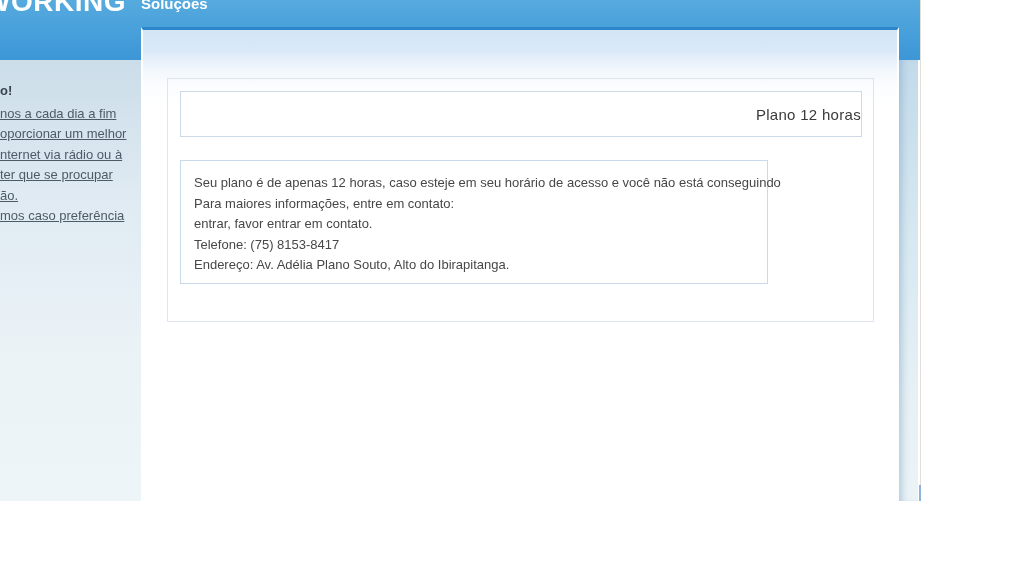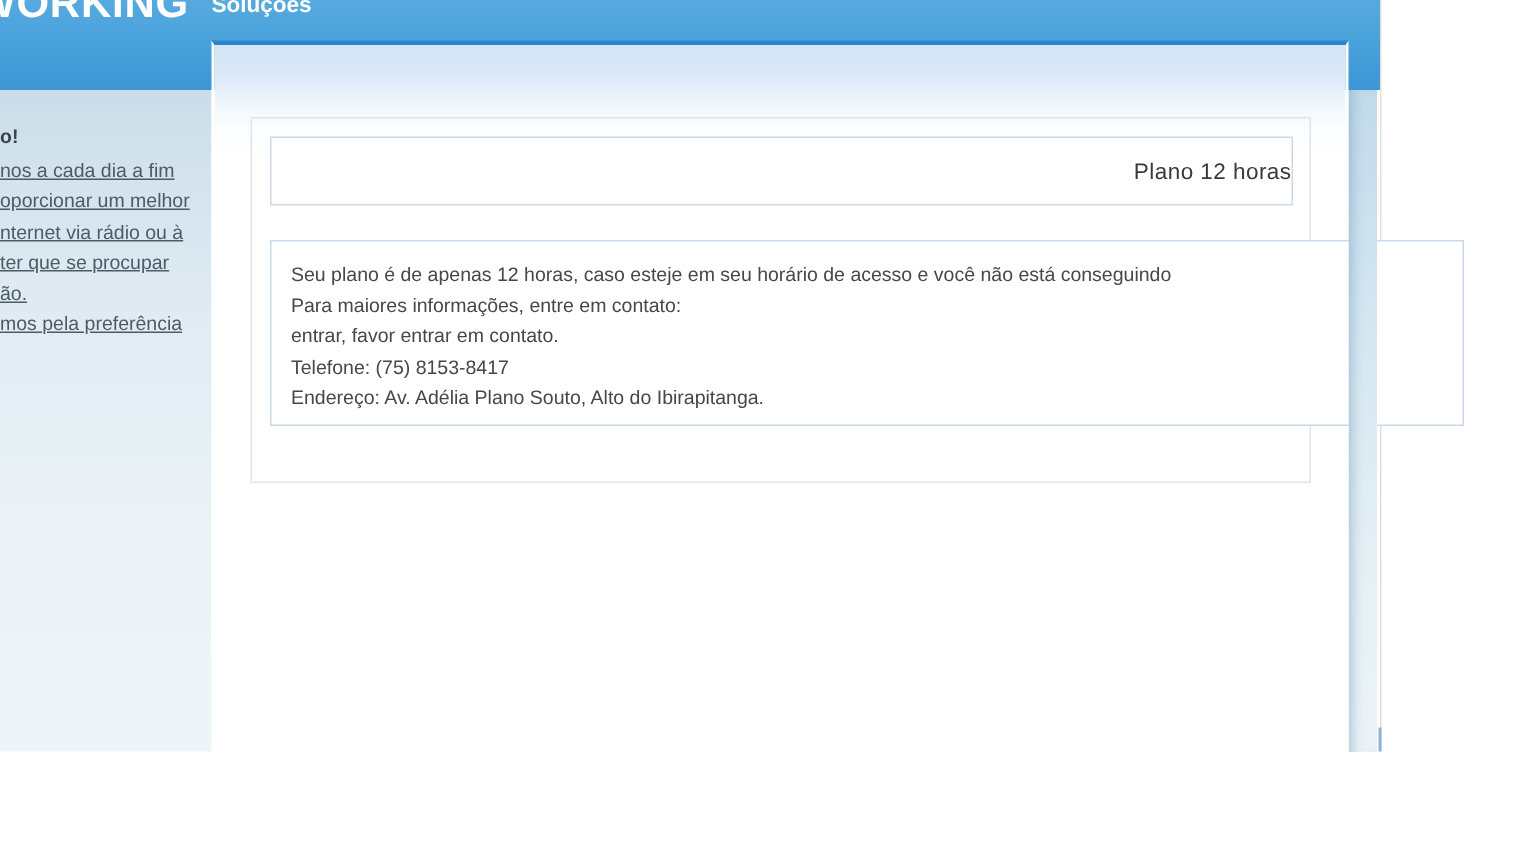--- a/index.html
+++ b/index.html
@@ -58,21 +58,21 @@
   }
   .title-box{
     position:absolute;left:37px;top:61px;width:680px;height:44px;
     border:1px solid #ccd9e9;background:#ffffff;
     display:flex;align-items:center;justify-content:flex-end;
   }
   .title-box .title{
     padding-left:12px;font-size:15px;color:#3a3a3a;letter-spacing:0.3px;
   }
   .content-box{
-    position:absolute;left:37px;top:130px;width:796px;height:124px;
+    position:absolute;left:37px;top:130px;width:588px;height:124px;
     border:1px solid #c9d9ec;background:#ffffff;
     padding:16px;box-sizing:border-box;
   }
   .content-text{position:absolute;left:13px;top:12px;}
   .info-line{
     height:20.5px;line-height:20.5px;font-size:13px;color:#474747;white-space:nowrap;
   }
   
   .right-col{
     position:absolute;left:899px;top:60px;width:19px;height:441px;
@@ -95,21 +95,21 @@
   </div>
 
   <div class="sidebar">
     <div class="sb-heading">o!</div>
     <div class="sb-lines">
       <div class="sb-line">nos a cada dia a fim</div>
       <div class="sb-line">oporcionar um melhor</div>
       <div class="sb-line">nternet via rádio ou à</div>
       <div class="sb-line">ter que se procupar</div>
       <div class="sb-line">ão.</div>
-      <div class="sb-line">mos pela preferência</div>
+      <div class="sb-line">mos caso preferência</div>
     </div>
   </div>
 
   <div class="wrapper">
     <div class="outer-box"></div>
 
     <div class="title-box">
       <span class="title">Plano 12 horas</span>
     </div>
 

